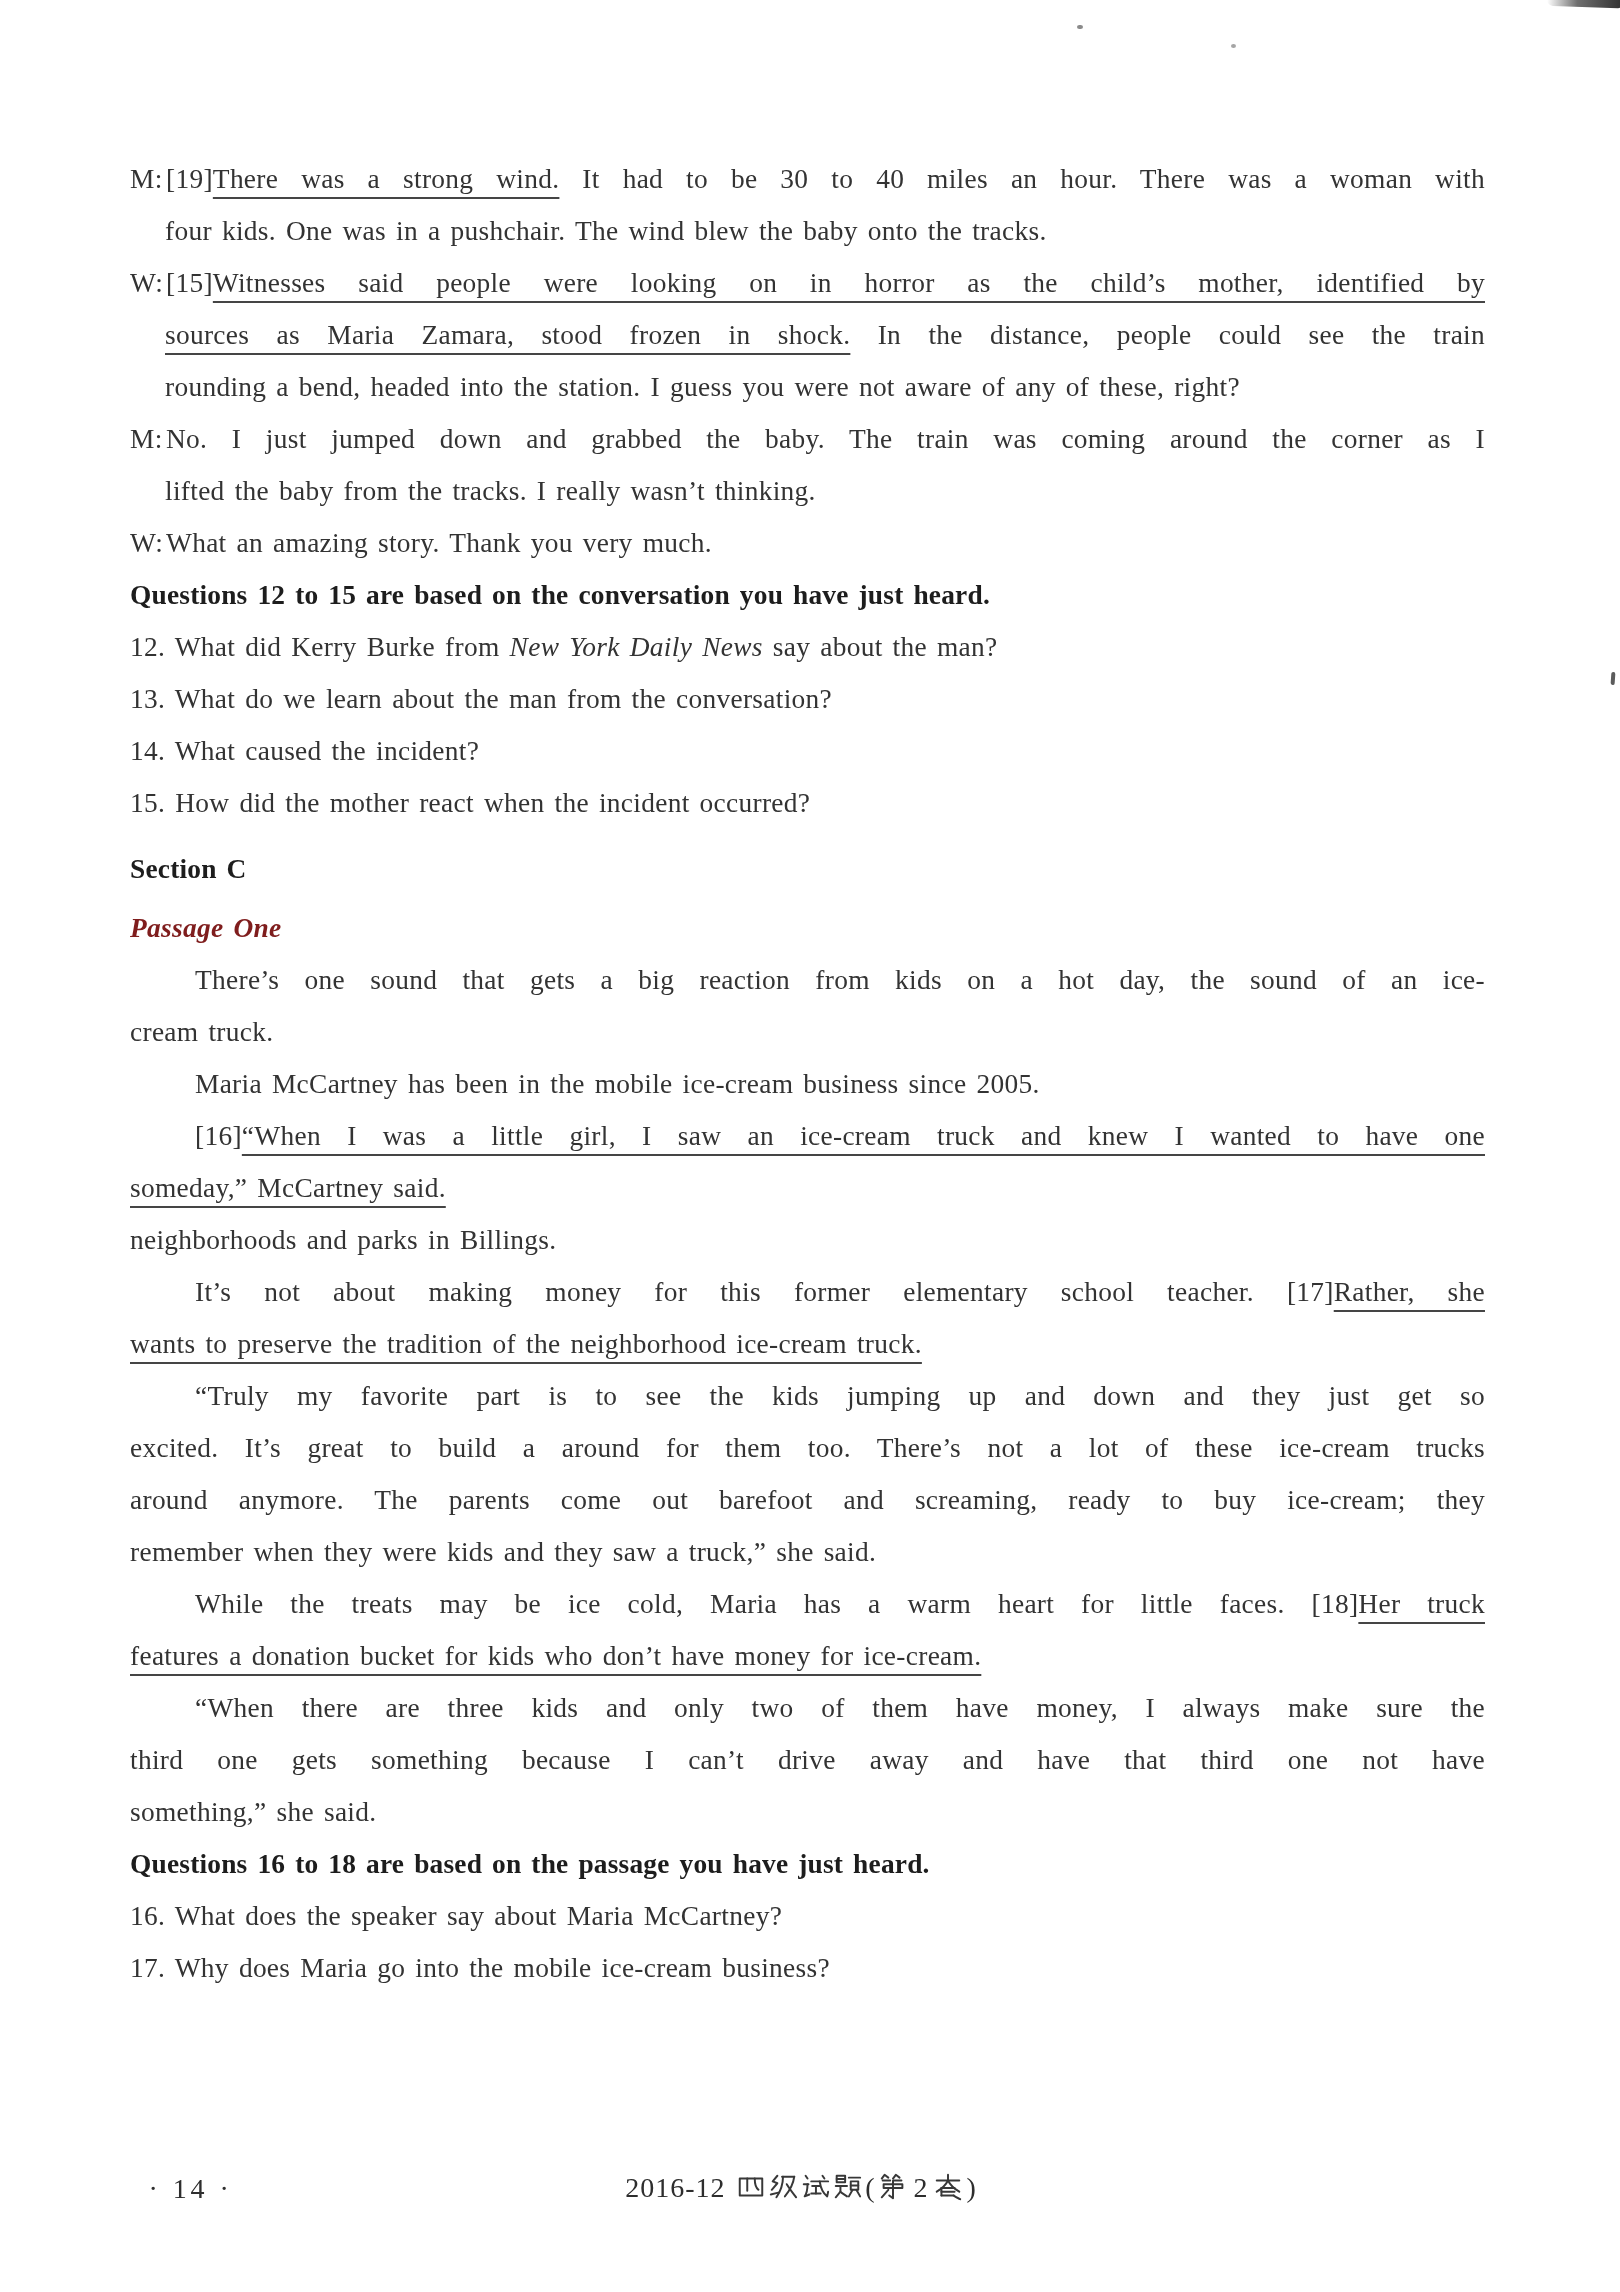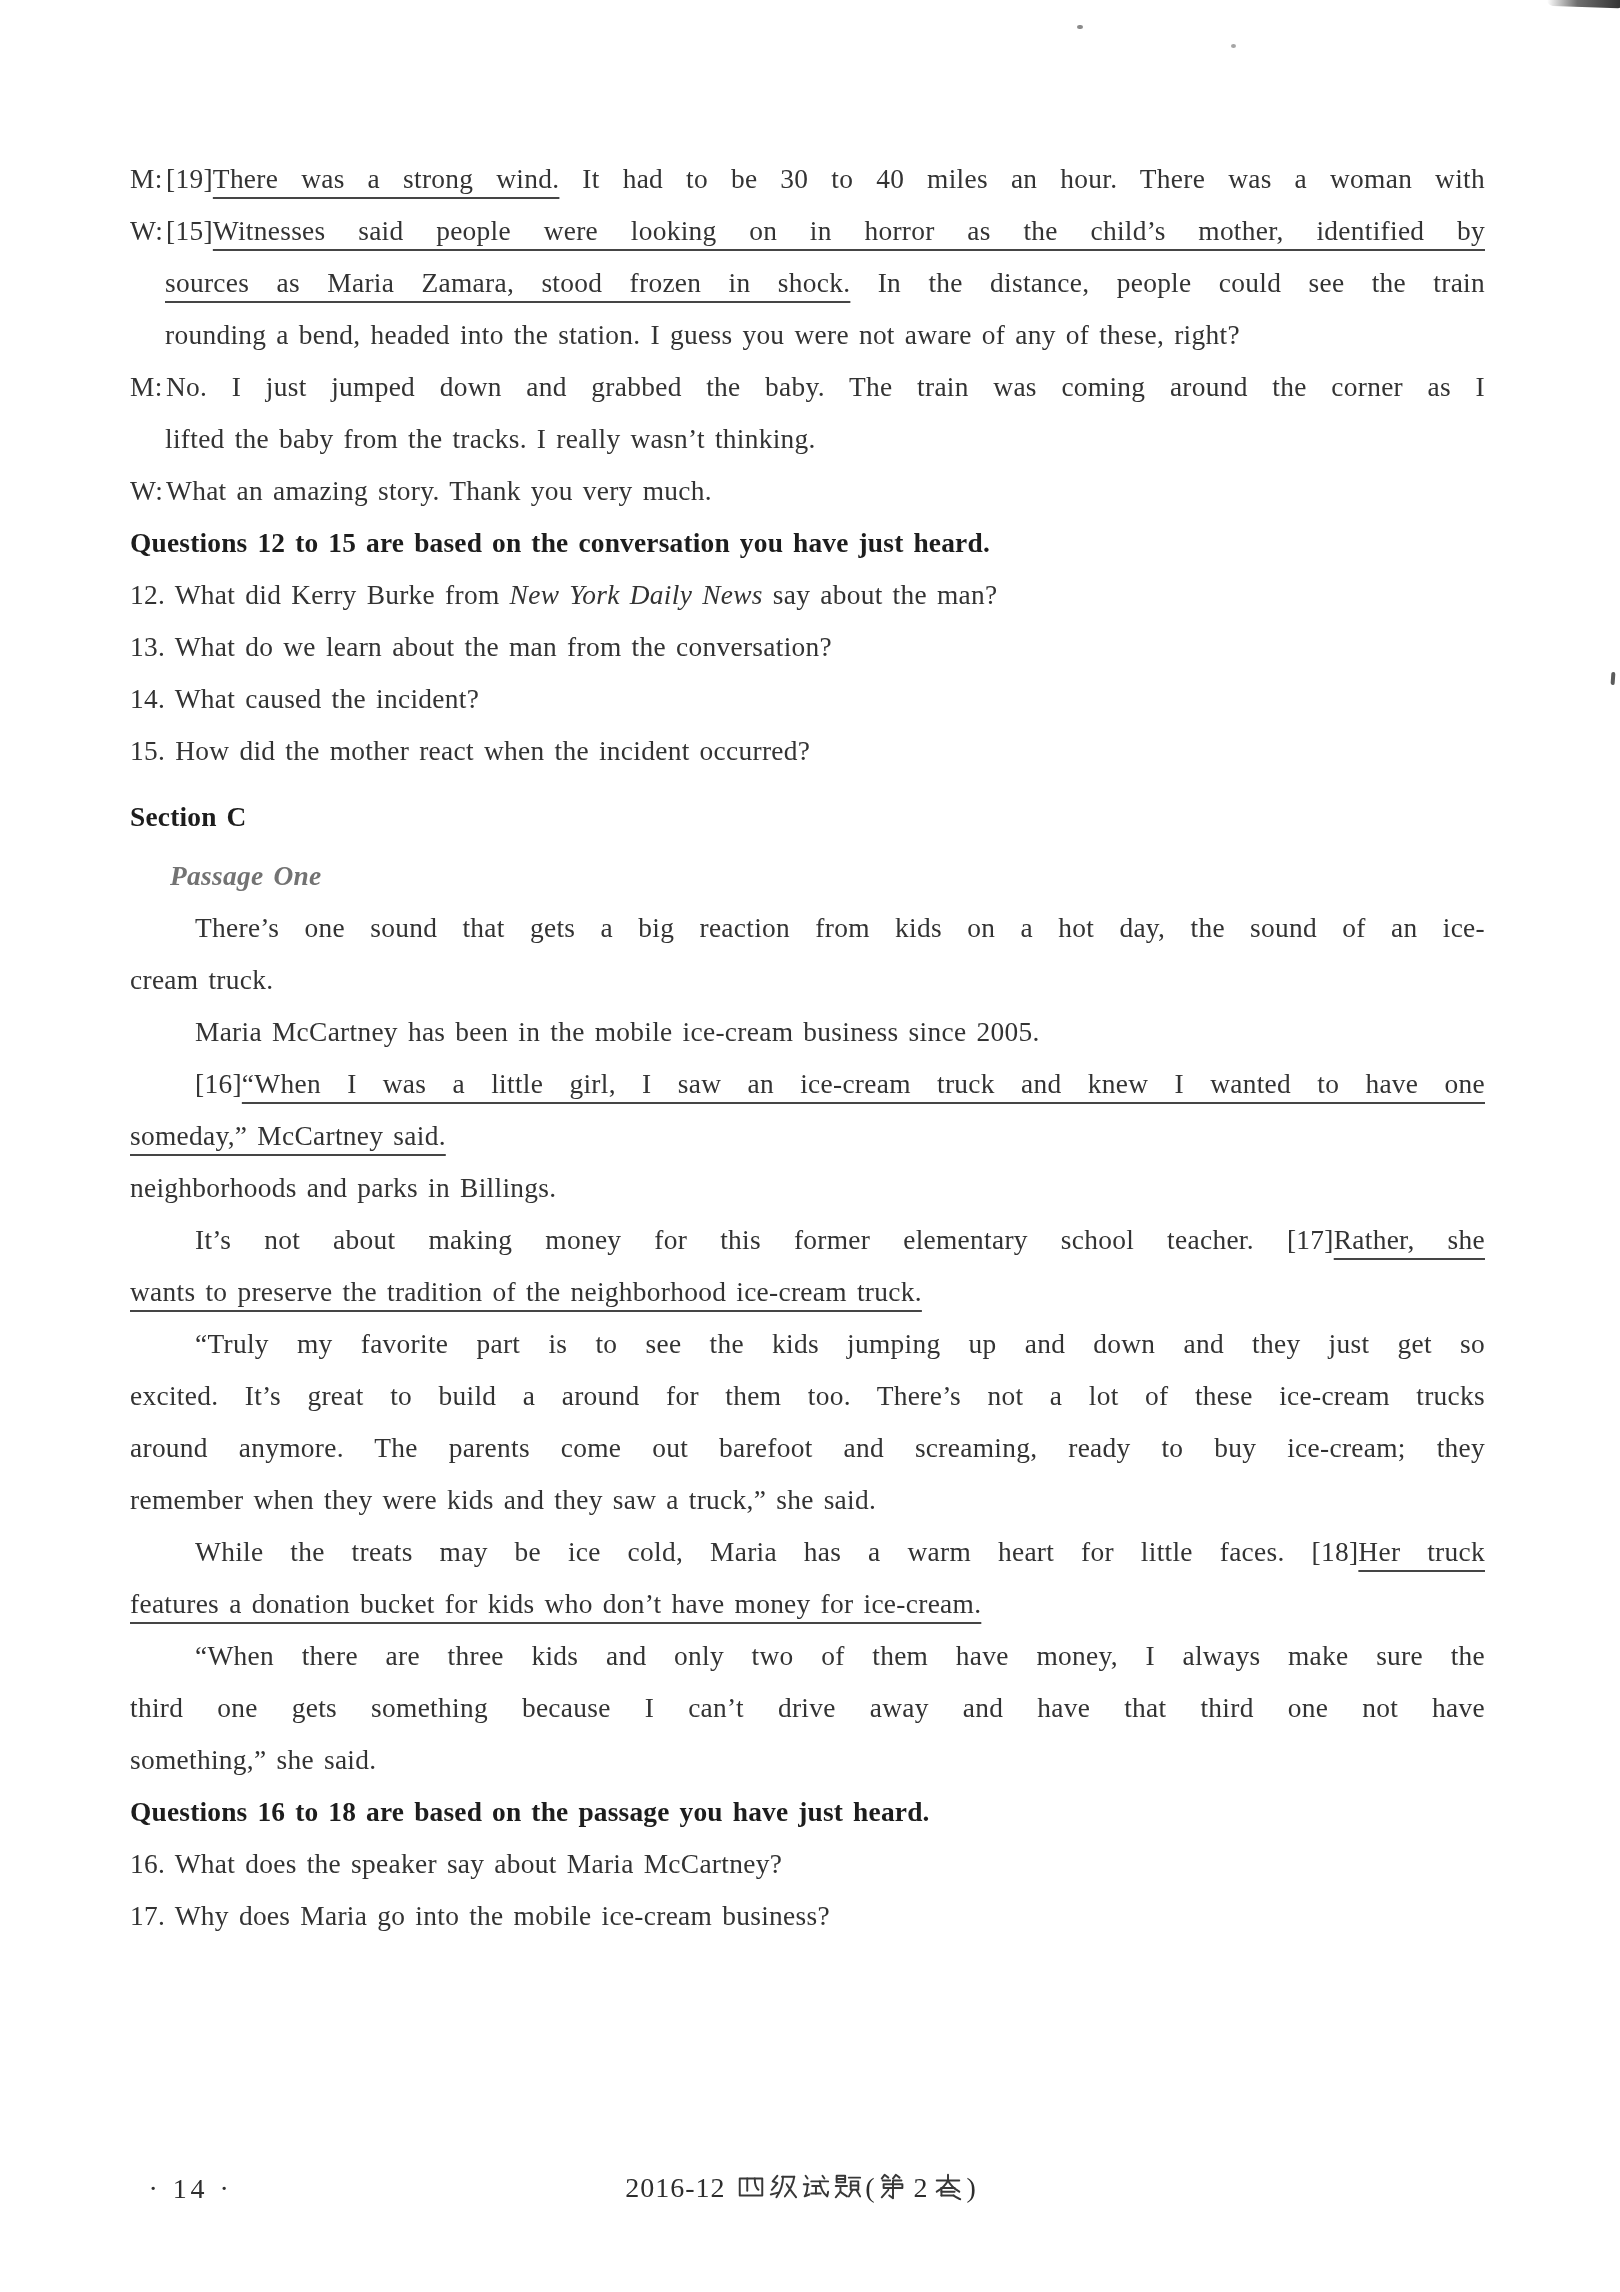--- a/index.html
+++ b/index.html
@@ -29,21 +29,21 @@
   .line.secC{margin-top:13.7px;}
   .line.passOne{margin-top:7.8px;}
   .sp{display:inline-block;min-width:36px;}
   .u{
     text-decoration:underline;
     text-decoration-thickness:2px;
     text-underline-offset:8.8px;
     text-decoration-color:#454545;
   }
   .b{font-weight:bold;color:#1d1d1d;letter-spacing:0.2px;}
-  .bi{font-weight:bold;font-style:italic;color:#737373;margin-left:40px;}
+  .bi{font-weight:bold;font-style:italic;color:#7f1d1d;}
   .i{font-style:italic;}
   .br{}
   .p{}
   
   .footer{
     position:absolute;left:130px;right:135px;top:2168px;height:45px;
   }
   .pageno{
     position:absolute;left:18.6px;top:4.9px;
     font-size:28px;letter-spacing:3.9px;color:#2e2e2e;
@@ -71,20 +71,21 @@
     border-radius:0 0 4.9px 5.9px;transform:rotate(2deg);
   }
 </style>
 </head>
 <body>
 
 <div class="page">
 
   <div class="content">
       <div class="line hang j"><span class="sp">M:</span><span class="br">[19]</span><span class="u">There was a strong wind.</span><span class="p"> It had to be 30 to 40 miles an hour. There was a woman with</span></div>
+      <div class="line cont l"><span class="p">four kids. One was in a pushchair. The wind blew the baby onto the tracks.</span></div>
       <div class="line hang j"><span class="sp">W:</span><span class="br">[15]</span><span class="u">Witnesses said people were looking on in horror as the child’s mother, identified by</span></div>
       <div class="line cont j"><span class="u">sources as Maria Zamara, stood frozen in shock.</span><span class="p"> In the distance, people could see the train</span></div>
       <div class="line cont l"><span class="p">rounding a bend, headed into the station. I guess you were not aware of any of these, right?</span></div>
       <div class="line hang j"><span class="sp">M:</span><span class="p">No. I just jumped down and grabbed the baby. The train was coming around the corner as I</span></div>
       <div class="line cont l"><span class="p">lifted the baby from the tracks. I really wasn’t thinking.</span></div>
       <div class="line hang l"><span class="sp">W:</span><span class="p">What an amazing story. Thank you very much.</span></div>
       <div class="line l"><span class="b">Questions 12 to 15 are based on the conversation you have just heard.</span></div>
       <div class="line l"><span class="p">12. What did Kerry Burke from </span><span class="i">New York Daily News</span><span class="p"> say about the man?</span></div>
       <div class="line l"><span class="p">13. What do we learn about the man from the conversation?</span></div>
       <div class="line l"><span class="p">14. What caused the incident?</span></div>

